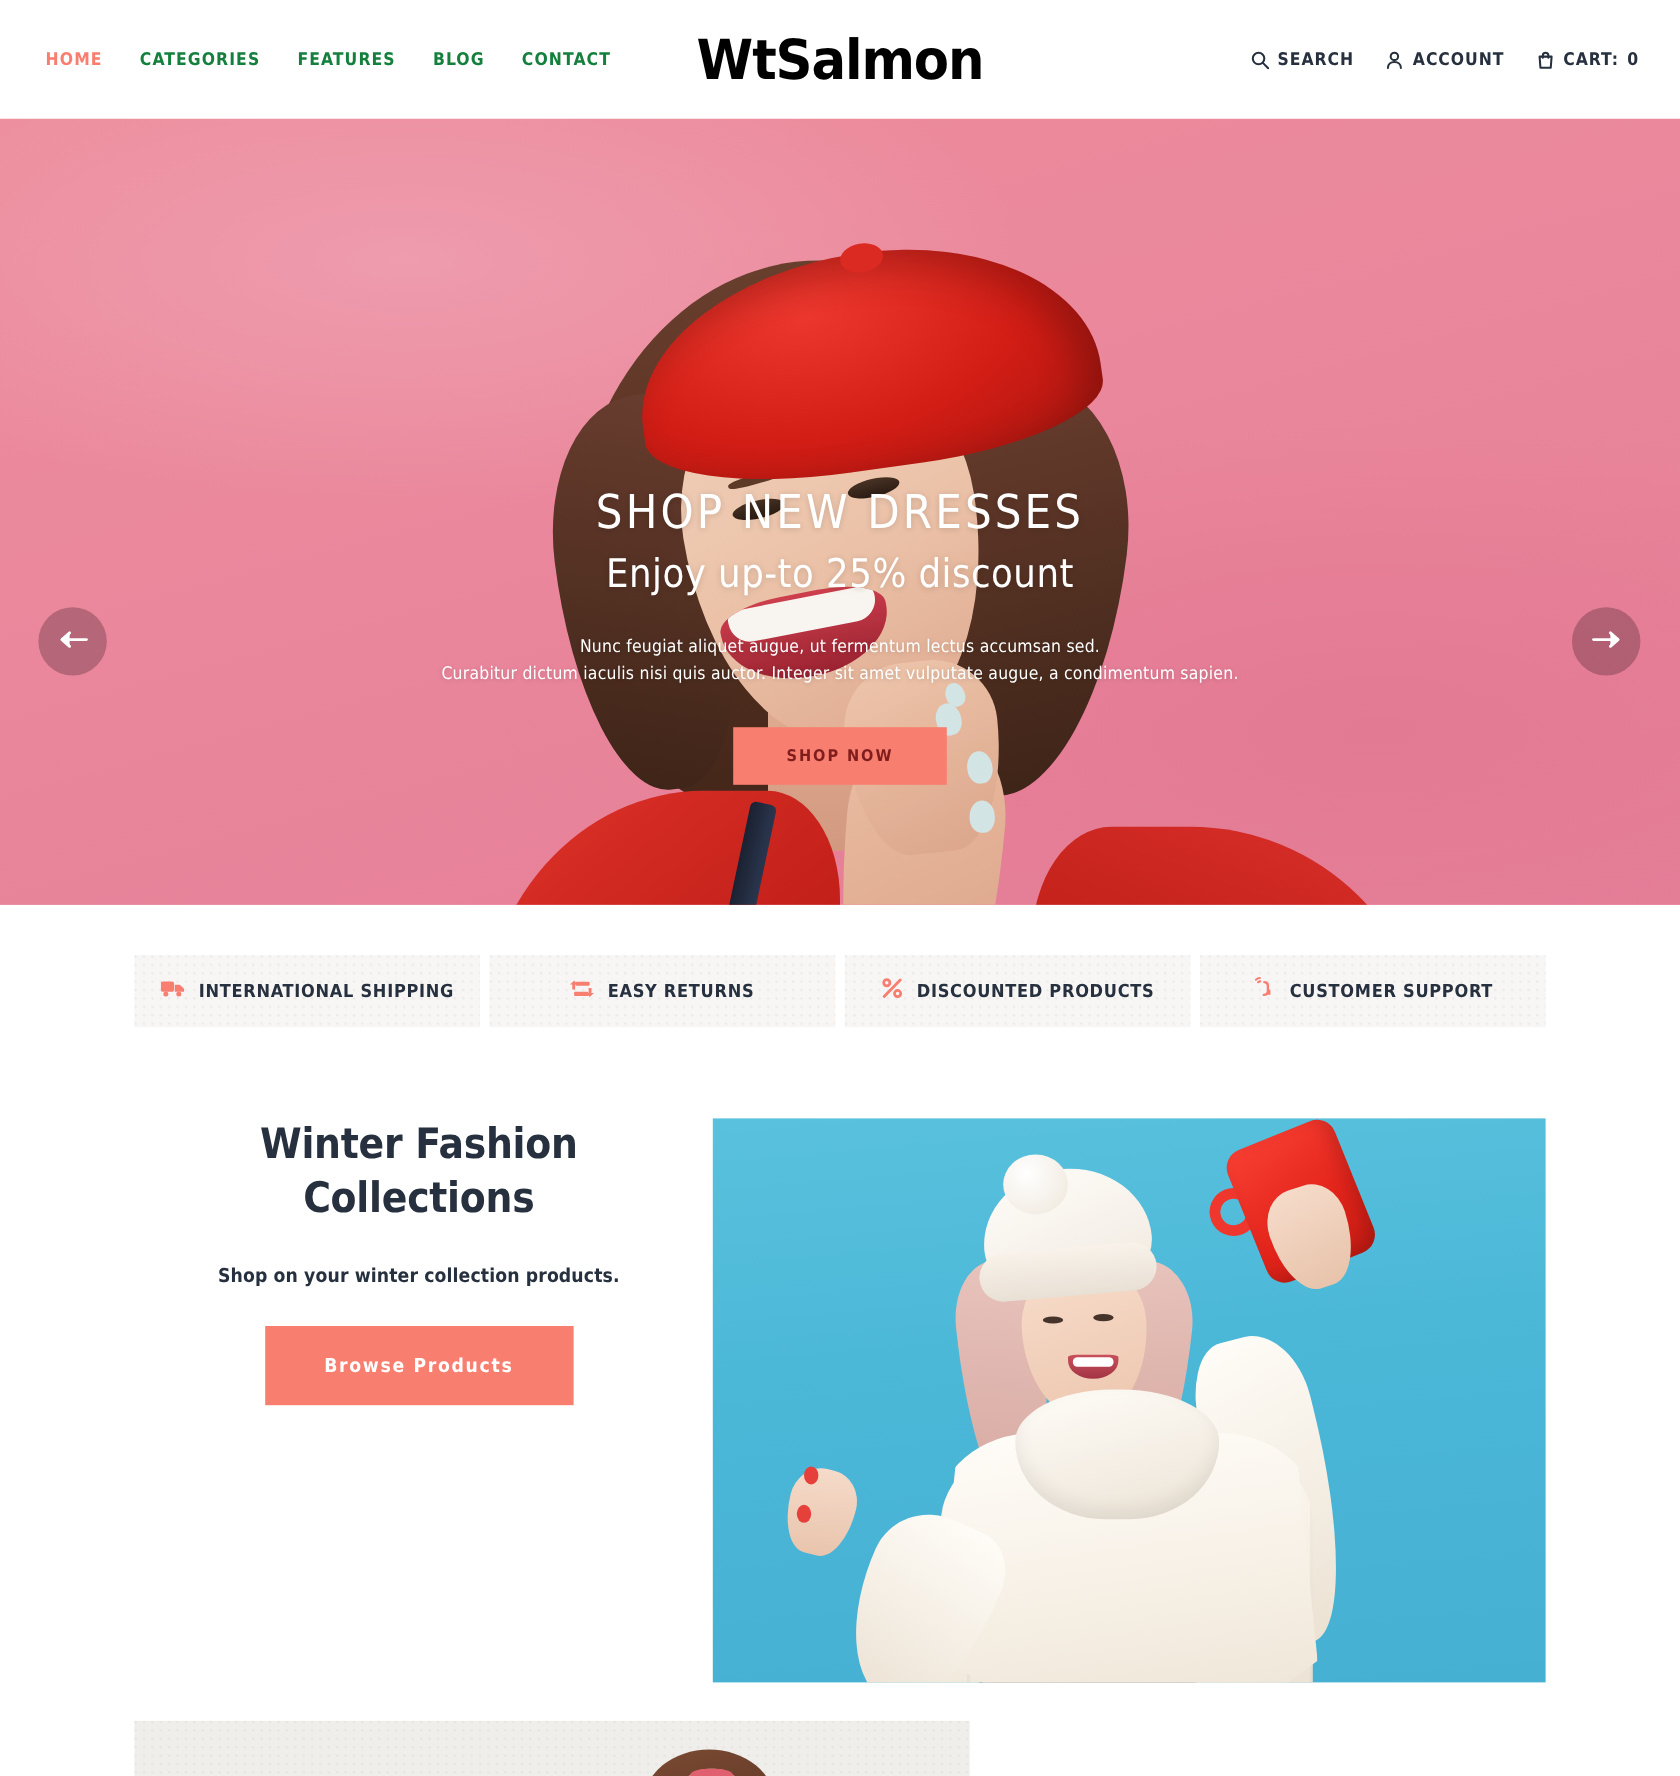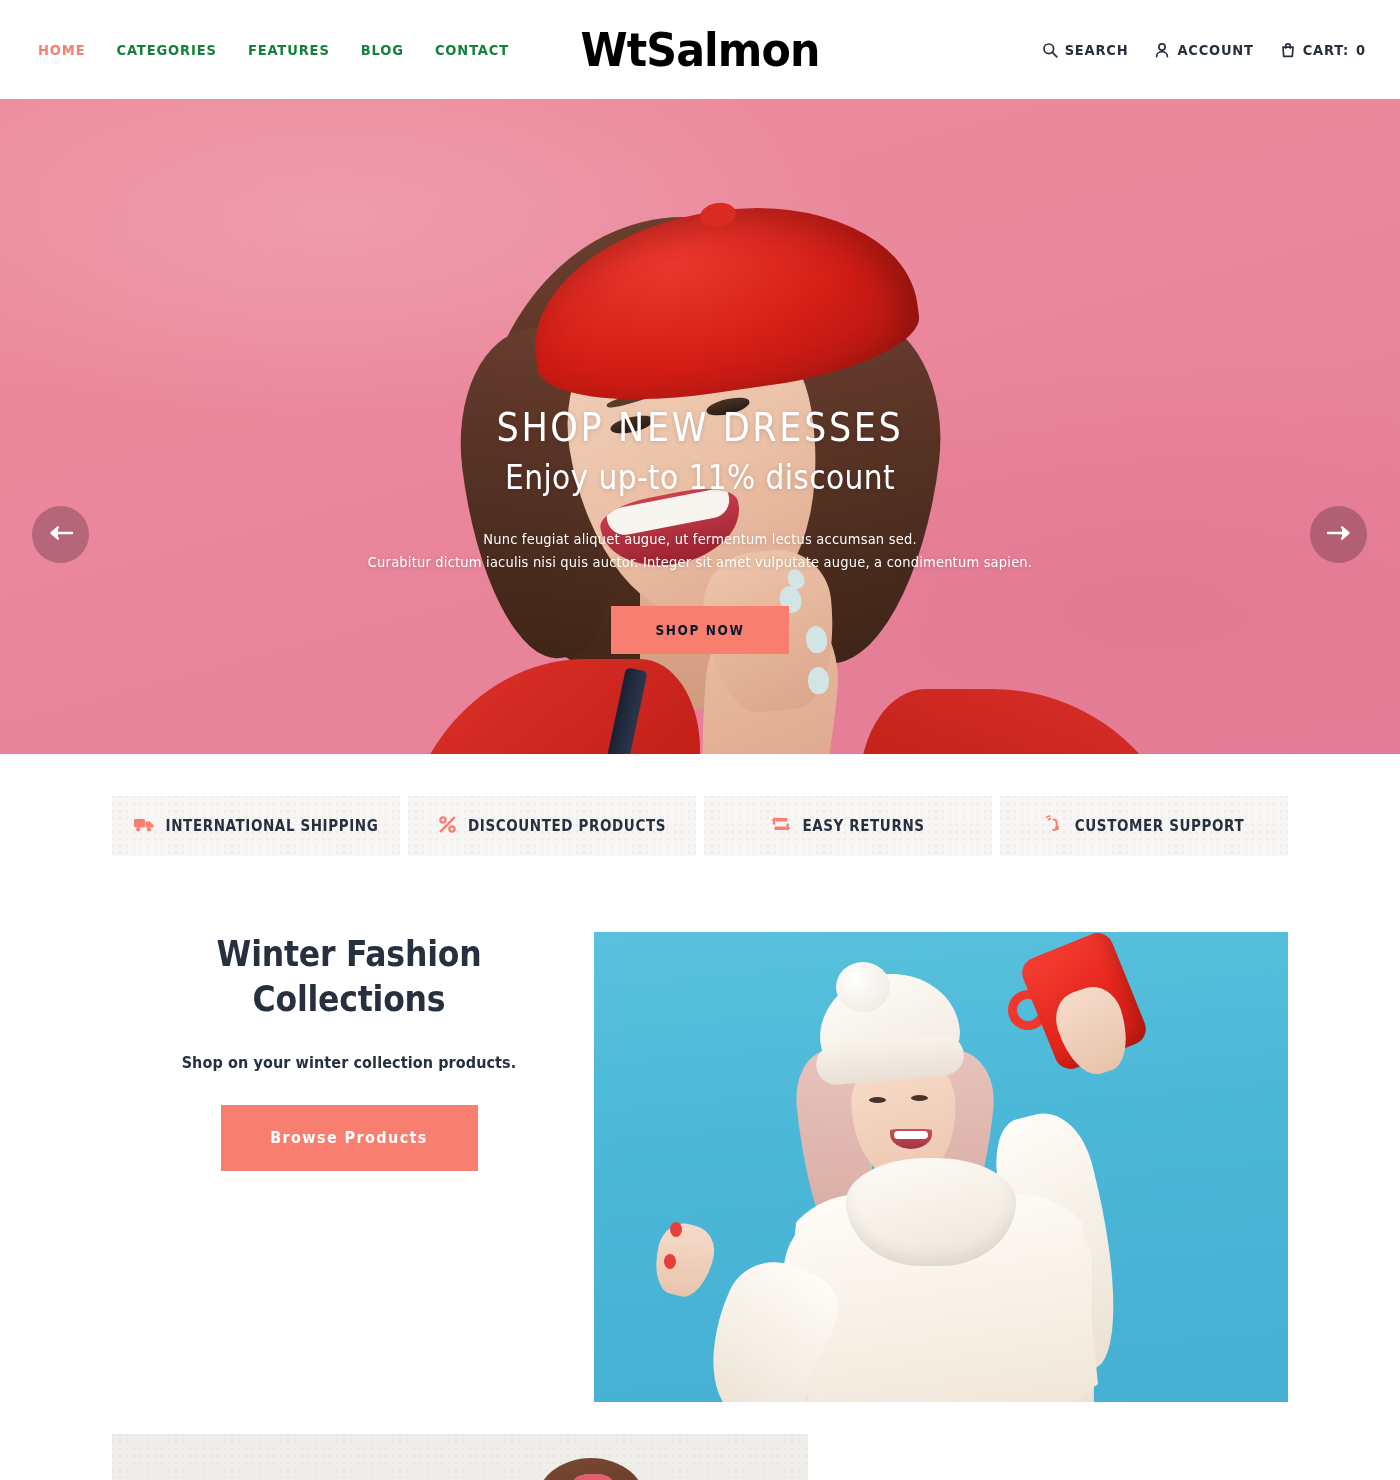--- a/index.html
+++ b/index.html
@@ -223,21 +223,21 @@
     font-size:14.5px;
     line-height:1.62;
     margin-top:28px;
     letter-spacing:.2px;
     text-shadow:0 1px 4px rgba(0,0,0,.18);
   }
   .hero-btn {
     display:inline-block;
     margin-top:31px;
     background:#f87e70;
-    color:#0f172a;
+    color:#7f1d1d;
     border:none;
     padding:0 44px;
     height:48px;
     line-height:48px;
     font-family:"DejaVu Sans Condensed","Liberation Sans", sans-serif;
     font-size:13.5px;
     font-weight:700;
     letter-spacing:1.6px;
     text-transform:uppercase;
     cursor:pointer;
@@ -593,21 +593,21 @@
     <span>
       <svg width="26" height="16" viewBox="0 0 26 16" fill="none" stroke="#fff" stroke-width="2.4">
         <line x1="2" y1="8" x2="22" y2="8" stroke-linecap="round"></line>
         <path d="M16 2.4 22.4 8 16 13.6" stroke-linecap="round" stroke-linejoin="round" fill="#fff"></path>
       </svg>
     </span>
   </button>
 
   <div class="hero-content">
     <h1 class="hero-h1">SHOP NEW DRESSES</h1>
-    <div class="hero-h2">Enjoy up-to 11% discount</div>
+    <div class="hero-h2">Enjoy up-to 25% discount</div>
     <p class="hero-p">
       <span>Nunc feugiat aliquet augue, ut fermentum lectus accumsan sed.</span><br>
       <span>Curabitur dictum iaculis nisi quis auctor. Integer sit amet vulputate augue, a condimentum sapien.</span>
     </p>
     <button class="hero-btn">SHOP NOW</button>
   </div>
 
 </section>
 
 <section class="features-wrap">
@@ -620,39 +620,39 @@
           <path d="M11.6 5.6h4.2l3.6 3.4v2.5h-7.8z"></path>
           <circle cx="4.2" cy="13.4" r="2.1"></circle>
             <circle cx="15" cy="13.4" r="2.1"></circle>
         </svg>
       </span>
       <span class="feature-label">INTERNATIONAL SHIPPING</span>
     </div>
 
     <div class="feature">
       <span>
-        <svg width="19" height="19" viewBox="0 0 19 19" fill="none" stroke="#f87e70" stroke-width="2.3">
-          <circle cx="5" cy="5" r="2.6"></circle>
-            <circle cx="14" cy="14" r="2.6"></circle>
-          <line x1="16.2" y1="2.6" x2="2.8" y2="16.4" stroke-linecap="round"></line>
-        </svg>
-      </span>
-      <span class="feature-label">DISCOUNTED PRODUCTS</span>
-    </div>
-
-    <div class="feature">
-      <span>
         <svg width="20" height="18" viewBox="0 0 20 18" fill="#f87e70">
           <path d="M3.4 2.2 6.6 5.4H4.3v4.2H1.9V5.4H0z"></path>
           <rect x="4.6" y="3.1" width="11.8" height="3.4" rx="1"></rect>
           <path d="M16.4 15.8 13.2 12.6h2.3V8.4h2.4v4.2H20z"></path>
           <rect x="3.4" y="11.5" width="11.8" height="3.4" rx="1"></rect>
         </svg>
       </span>
       <span class="feature-label">EASY RETURNS</span>
+    </div>
+
+    <div class="feature">
+      <span>
+        <svg width="19" height="19" viewBox="0 0 19 19" fill="none" stroke="#f87e70" stroke-width="2.3">
+          <circle cx="5" cy="5" r="2.6"></circle>
+            <circle cx="14" cy="14" r="2.6"></circle>
+          <line x1="16.2" y1="2.6" x2="2.8" y2="16.4" stroke-linecap="round"></line>
+        </svg>
+      </span>
+      <span class="feature-label">DISCOUNTED PRODUCTS</span>
     </div>
 
     <div class="feature">
       <span>
         <svg width="20" height="19" viewBox="0 0 20 19" fill="none" stroke="#f87e70" stroke-width="2">
           <path d="M9.6 4.4c1.6 0 3 1.1 3 3.1v4.2c0 2.1-1.5 3.4-3.4 3.4" stroke-linecap="round"></path>
           <path d="M12.6 10.8h2.1v4.2h-2.1z" fill="#f87e70" stroke="none"></path>
           <path d="M2.6 2.4c.9-.9 2.1-1.4 3.3-1.4" stroke-linecap="round" stroke-width="1.7"></path>
           <path d="M4.4 4.6c.5-.5 1.1-.8 1.8-.8" stroke-linecap="round" stroke-width="1.7"></path>
         </svg>

